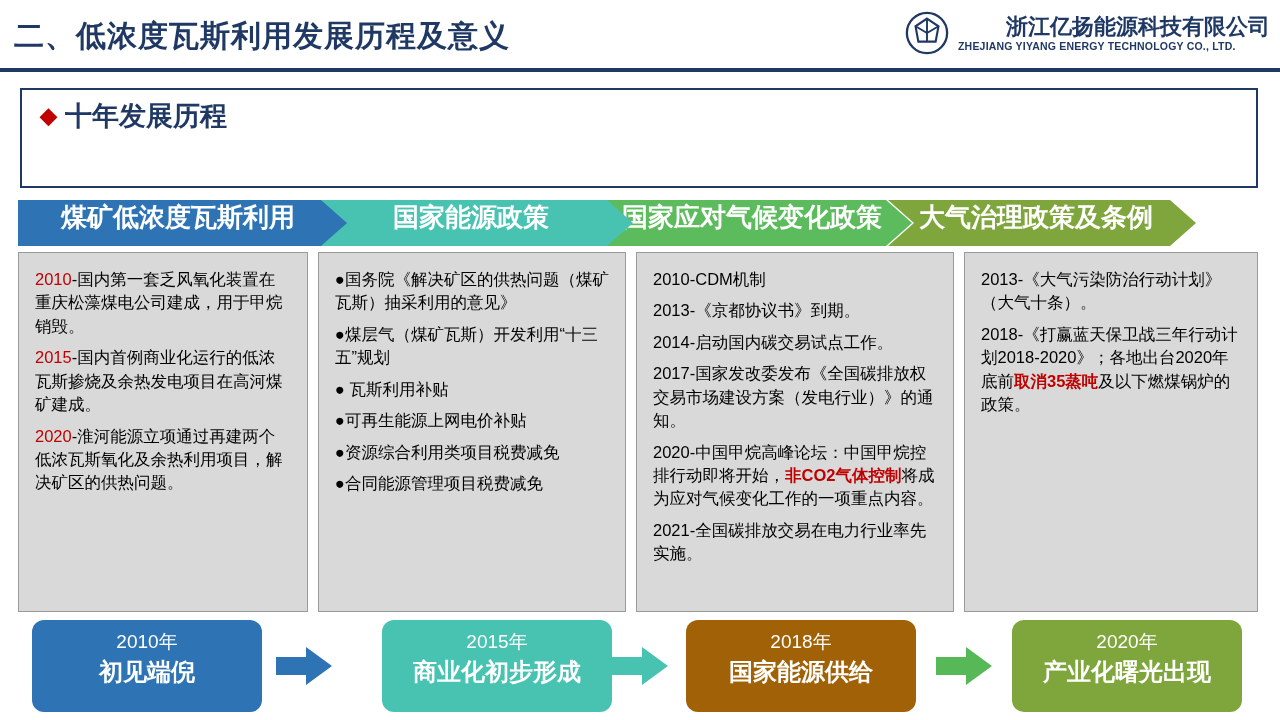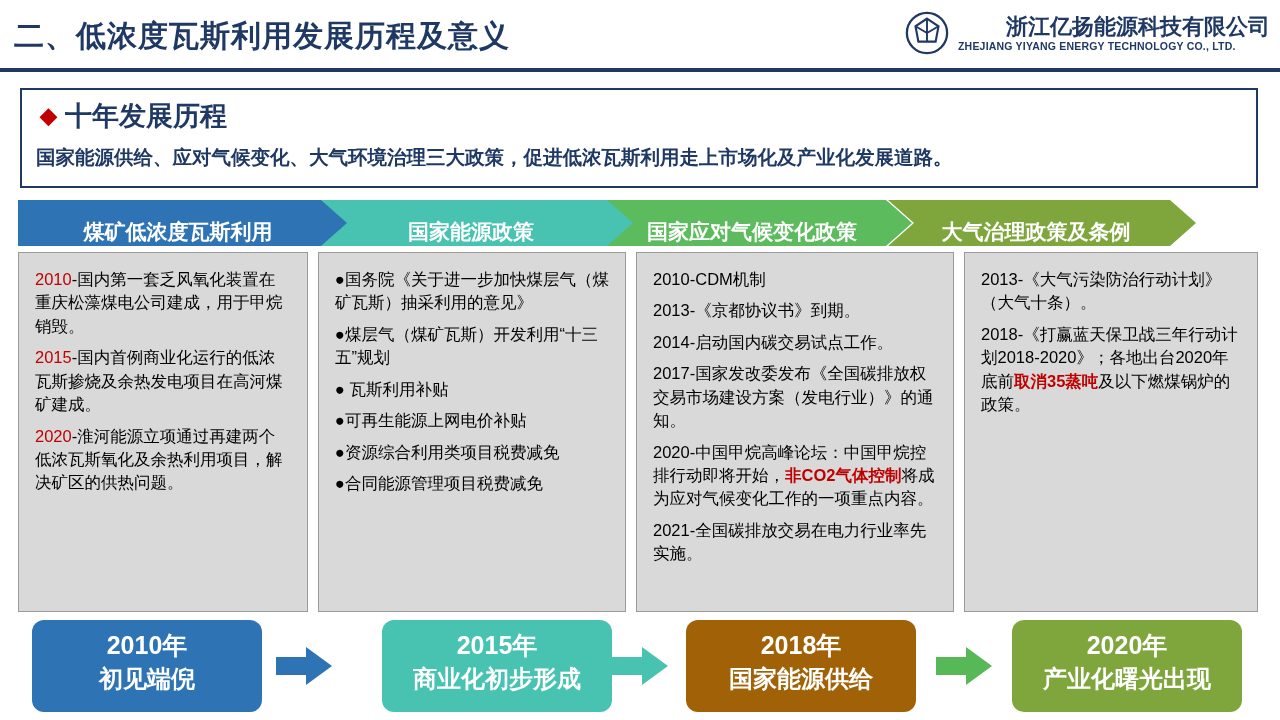--- a/index.html
+++ b/index.html
@@ -112,24 +112,24 @@
     left: 18px;
     top: 200px;
     width: 1244px;
     height: 46px;
   }
   .chev {
     position: absolute;
     top: 0;
     height: 46px;
     display: flex;
-    align-items: flex-end;
+    align-items: flex-start;
     justify-content: center;
     color: #ffffff;
-    font-size: 21px;
+    font-size: 26px;
     font-weight: bold;
     box-sizing: border-box;
   }
   .chev span { position: relative; left: -6px; }
 
   
   .col {
     position: absolute;
     top: 252px;
     height: 360px;
@@ -152,22 +152,22 @@
     position: absolute;
     top: 620px;
     height: 92px;
     border-radius: 12px;
     color: #ffffff;
     text-align: center;
     box-sizing: border-box;
     padding-top: 10px;
   }
   .pill .yr {
-    font-size: 25px;
-    font-weight: bold;
+    font-size: 19px;
+    font-weight: normal;
     line-height: 1.25;
   }
   .pill .lb {
     font-size: 24px;
     font-weight: bold;
     line-height: 1.5;
   }
   .arrow {
     position: absolute;
     top: 645px;
@@ -194,21 +194,20 @@
       <div class="logo-text-en">ZHEJIANG YIYANG ENERGY TECHNOLOGY CO., LTD.</div>
     </div>
   </div>
 </div>
 
 <div class="callout">
   <div class="callout-title">
     <span class="diamond">◆</span>
     <span>十年发展历程</span>
   </div>
-  <div class="callout-sub">国家能源供给、应对气候变化、大气环境治理三大政策，促进低浓瓦斯利用走上市场化及产业化发展道路。</div>
 </div>
 
 <div class="chevrons" id="chevron-band">
     <div class="chev" style="left: 0px; width: 332px; background: rgb(46, 116, 181); clip-path: polygon(0px 0px, calc(100% - 26px) 0px, 100% 50%, calc(100% - 26px) 100%, 0px 100%);">
       <span>煤矿低浓度瓦斯利用</span>
     </div>
     <div class="chev" style="left: 586px; width: 308px; background: rgb(92, 187, 92); clip-path: polygon(0px 0px, calc(100% - 26px) 0px, 100% 50%, calc(100% - 26px) 100%, 0px 100%, 26px 50%);">
       <span>国家应对气候变化政策</span>
     </div>
     <div class="chev" style="left: 303px; width: 312px; background: rgb(73, 195, 177); clip-path: polygon(0px 0px, calc(100% - 26px) 0px, 100% 50%, calc(100% - 26px) 100%, 0px 100%, 26px 50%);">
@@ -219,21 +218,21 @@
     </div>
   </div>
 
 <div id="columns-host">
     <div class="col" style="left: 18px; width: 290px;">
       <p><span class="red">2010</span><span>-国内第一套乏风氧化装置在重庆松藻煤电公司建成，用于甲烷销毁。</span></p>
       <p><span class="red">2015</span><span>-国内首例商业化运行的低浓瓦斯掺烧及余热发电项目在高河煤矿建成。</span></p>
       <p><span class="red">2020</span><span>-淮河能源立项通过再建两个低浓瓦斯氧化及余热利用项目，解决矿区的供热问题。</span></p>
     </div>
     <div class="col" style="left: 318px; width: 308px;">
-      <p><span>●</span><span>国务院《关于进一步加快煤层气（煤矿瓦斯）抽采利用的意见》</span></p>
+      <p><span>●</span><span>国务院《解决矿区的供热问题（煤矿瓦斯）抽采利用的意见》</span></p>
       <p><span>●</span><span>煤层气（煤矿瓦斯）开发利用“十三五”规划</span></p>
       <p><span>●</span><span> 瓦斯利用补贴</span></p>
       <p><span>●</span><span>可再生能源上网电价补贴</span></p>
       <p><span>●</span><span>资源综合利用类项目税费减免</span></p>
       <p><span>●</span><span>合同能源管理项目税费减免</span></p>
     </div>
     <div class="col" style="left: 636px; width: 318px;">
       <p><span>2010</span><span>-CDM机制</span></p>
       <p><span>2013</span><span>-《京都协议书》到期。</span></p>
       <p><span>2014</span><span>-启动国内碳交易试点工作。</span></p>

